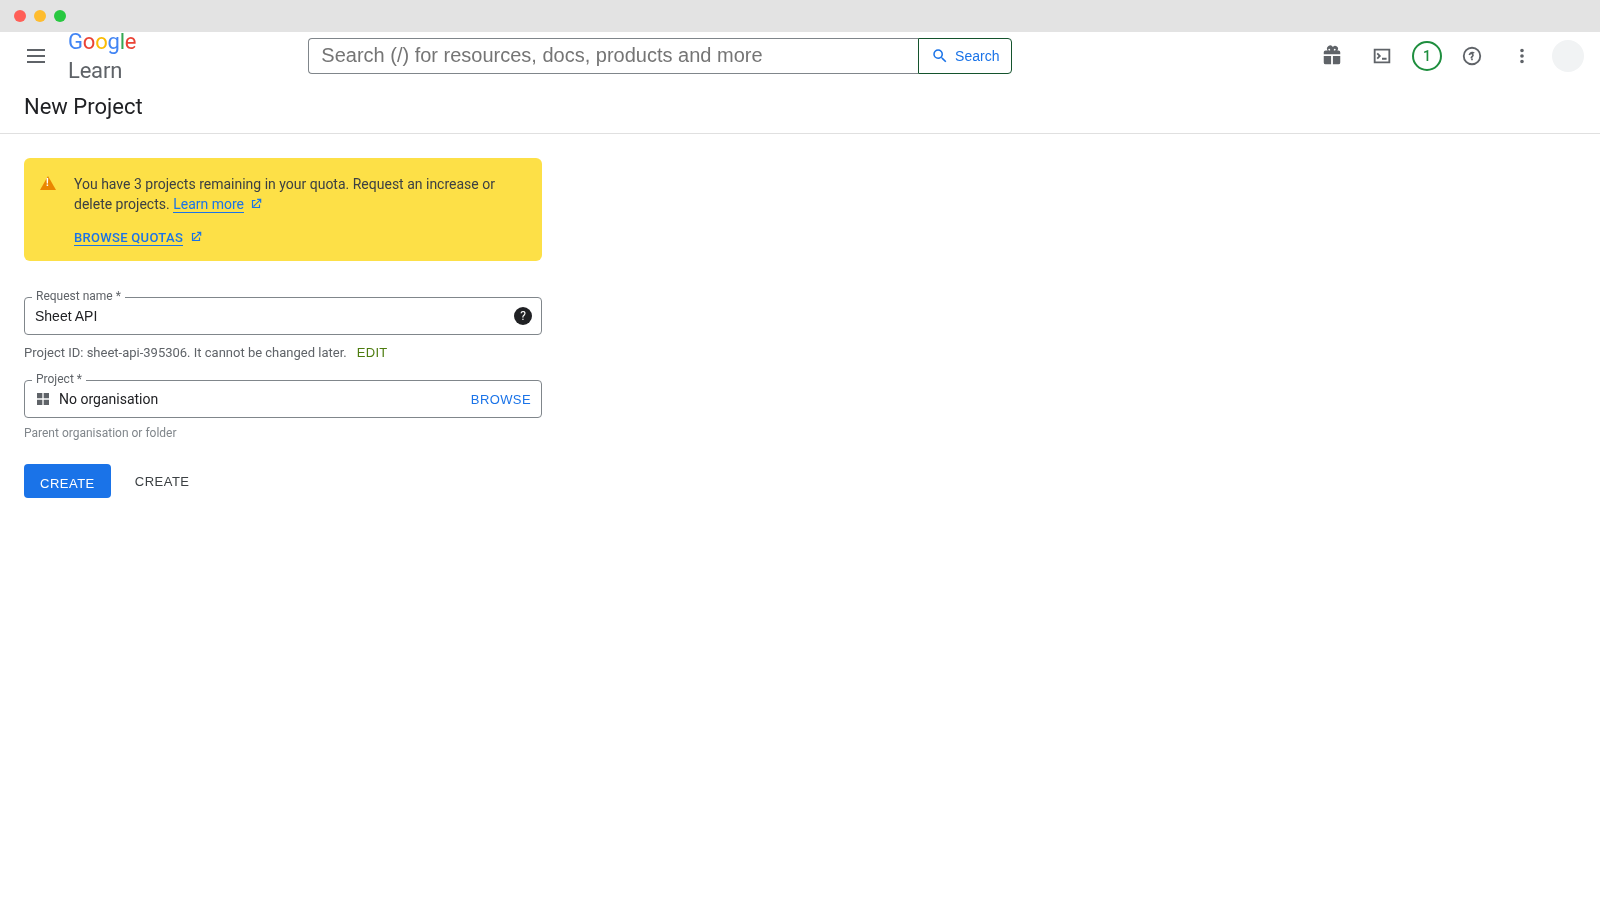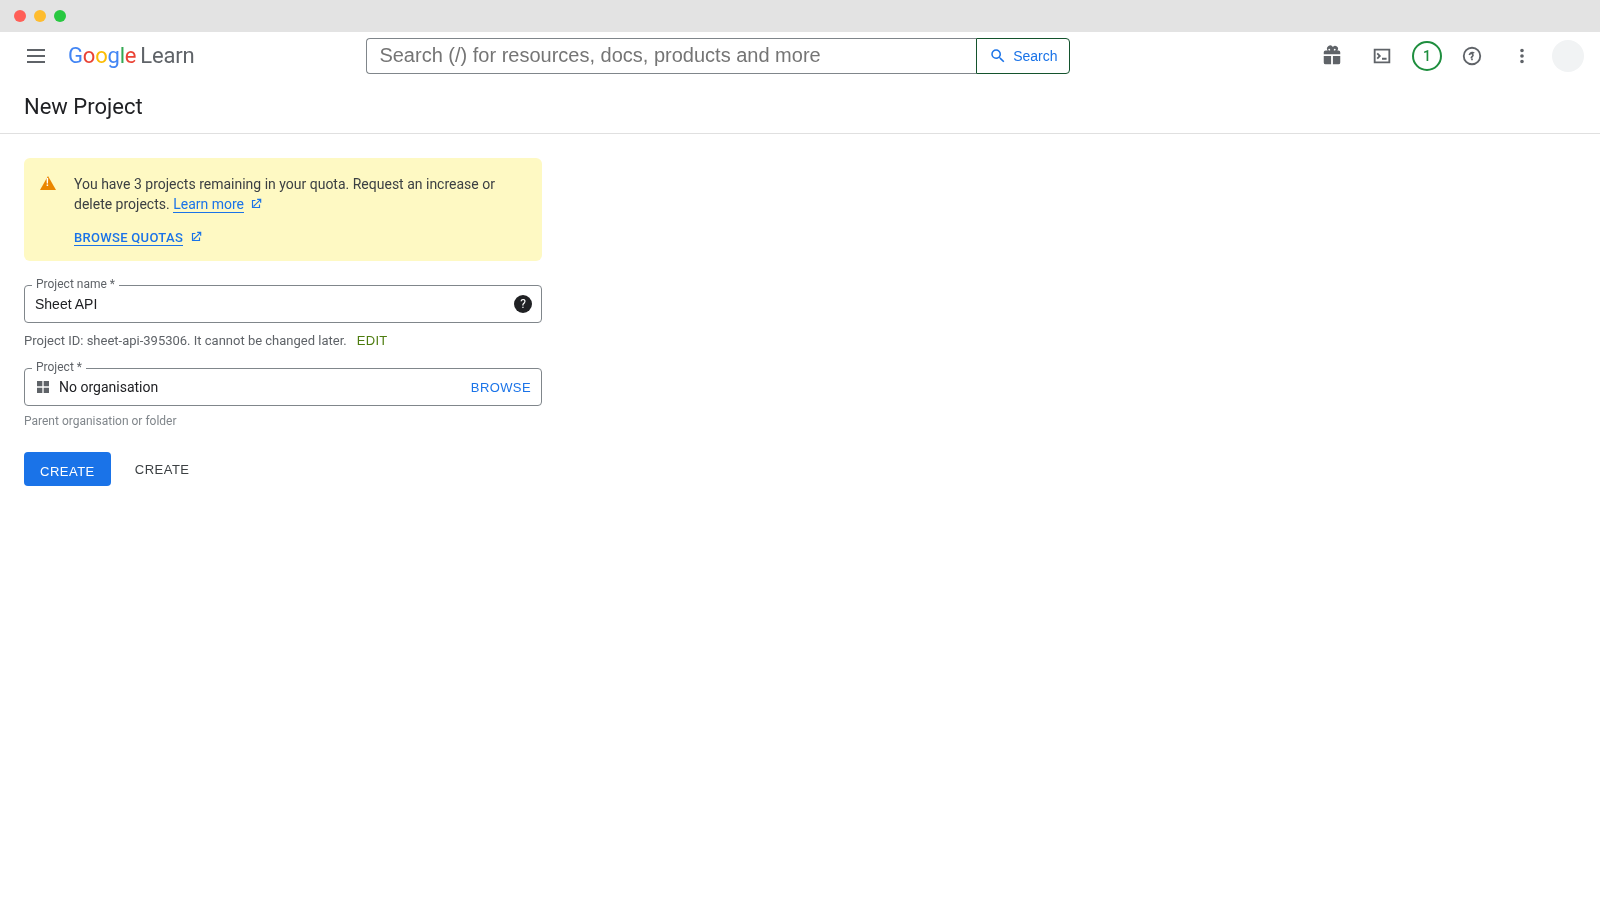--- a/index.html
+++ b/index.html
@@ -11,21 +11,21 @@
     .mac-dot.red    { background: #ff5f57; }
     .mac-dot.yellow { background: #febc2e; }
     .mac-dot.green  { background: #28c840; }
 
     
     .app-bar { height: 48px; background: #fff; display: flex; align-items: center; padding: 0 16px; gap: 12px; border-bottom: 1px solid transparent;}
     .menu-btn { width:40px; height:40px; display:flex; align-items:center; justify-content:center; border:none; background:none; cursor:pointer; border-radius:50%; }
     .menu-icon-bars { display:flex; flex-direction:column; gap:4px; }
     .menu-icon-bars span { display:block; width:18px; height:2px; background:#5f6368; }
 
-    .logo-wrap { display:flex; align-items:flex-start; gap:4px; font-size:22px; letter-spacing:-.2px; }
+    .logo-wrap { display:flex; align-items:flex-start; gap:4px; font-size:22px; letter-spacing:-.2px;flex-direction:column; }
     .logo-wrap .g-b { color:#4285F4; }
     .logo-wrap .g-r { color:#EA4335; }
     .logo-wrap .g-y { color:#FBBC05; }
     .logo-wrap .g-g { color:#34A853; }
     .logo-wrap .cloud { color:#5f6368; font-weight:400; }
 
     .search-wrap { margin-left: 160px; display:flex; align-items:center; }
     .search-box { width: 610px; height: 36px; border: 1px solid #80868b; border-right:none; border-radius: 4px 0 0 4px; padding: 6px 12px; font-size: 20px; color:#5f6368; outline:none; }
     .search-btn { height:36px; width:94px; border:1px solid #14532d; border-radius:0 4px 4px 0; background:#fff; color:#1a73e8; font-size:14px; font-weight:500; display:flex; align-items:center; justify-content:center; gap:6px; cursor:pointer; }
     .search-btn svg { width:18px; height:18px; fill:#1a73e8; }
@@ -37,21 +37,21 @@
     .avatar { width:32px; height:32px; border-radius:50%; background:#f1f3f4; }
 
     
     .page-title-bar { padding: 14px 24px; border-bottom: 1px solid #e0e0e0; }
     .page-title { font-size: 22px; font-weight:400; color:#202124; }
 
     
     .content { padding: 24px; }
     .form-col { width: 518px; }
 
-    .quota-card { background:#fef9c3; border-radius:6px; padding:16px 16px 16px 16px; display:flex; gap:18px; margin-bottom:24px; }
+    .quota-card { background:#fde047; border-radius:6px; padding:16px 16px 16px 16px; display:flex; gap:18px; margin-bottom:36px; }
     .warn-icon { width:16px; height:16px; margin-top:2px; flex:none; }
     .warn-triangle { width:0; height:0; border-left:8px solid transparent; border-right:8px solid transparent; border-bottom:14px solid #ea8600; position:relative; }
     .warn-triangle::after { content:"!"; position:absolute; left:-2px; top:1px; font-size:10px; color:#fff; font-weight:700; }
     .quota-text { font-size:14px; line-height:20px; color:#3c4043; }
     .link { color:#1a73e8; text-decoration:none; border-bottom:1px solid #1a73e8; }
     .ext-icon { width:14px; height:14px; fill:#1a73e8; vertical-align:-2px; margin-left:2px; }
     .manage-row { margin-top:16px; font-size:13px; letter-spacing:.3px; font-weight:500; }
 
     
     .field { position:relative; margin-top:6px; }
@@ -155,21 +155,21 @@
         <div class="manage-row">
           <a href="#" class="link"><span>BROWSE QUOTAS</span></a>
           <svg class="ext-icon" viewBox="0 0 24 24">
               <path d="M14 3v2h3.59L7.05 15.54l1.41 1.41L19 6.41V10h2V3h-7zM5 5h6v2H7v10h10v-4h2v6H5V5z"></path>
             </svg>
         </div>
       </div>
     </div>
 
     <div class="field">
-      <span class="floating-label">Project name *</span>
+      <span class="floating-label">Request name *</span>
       <input type="text" class="text-input" value="Sheet API" style="">
       <span class="inline-help">?</span>
     </div>
     <div class="helper-row">
       <span>
         <span>Project ID:</span>
         <strong style="font-weight:400;">sheet-api-395306</strong><span>. It cannot be changed later.</span>
       </span>
       <button class="edit-link">EDIT</button>
     </div>

